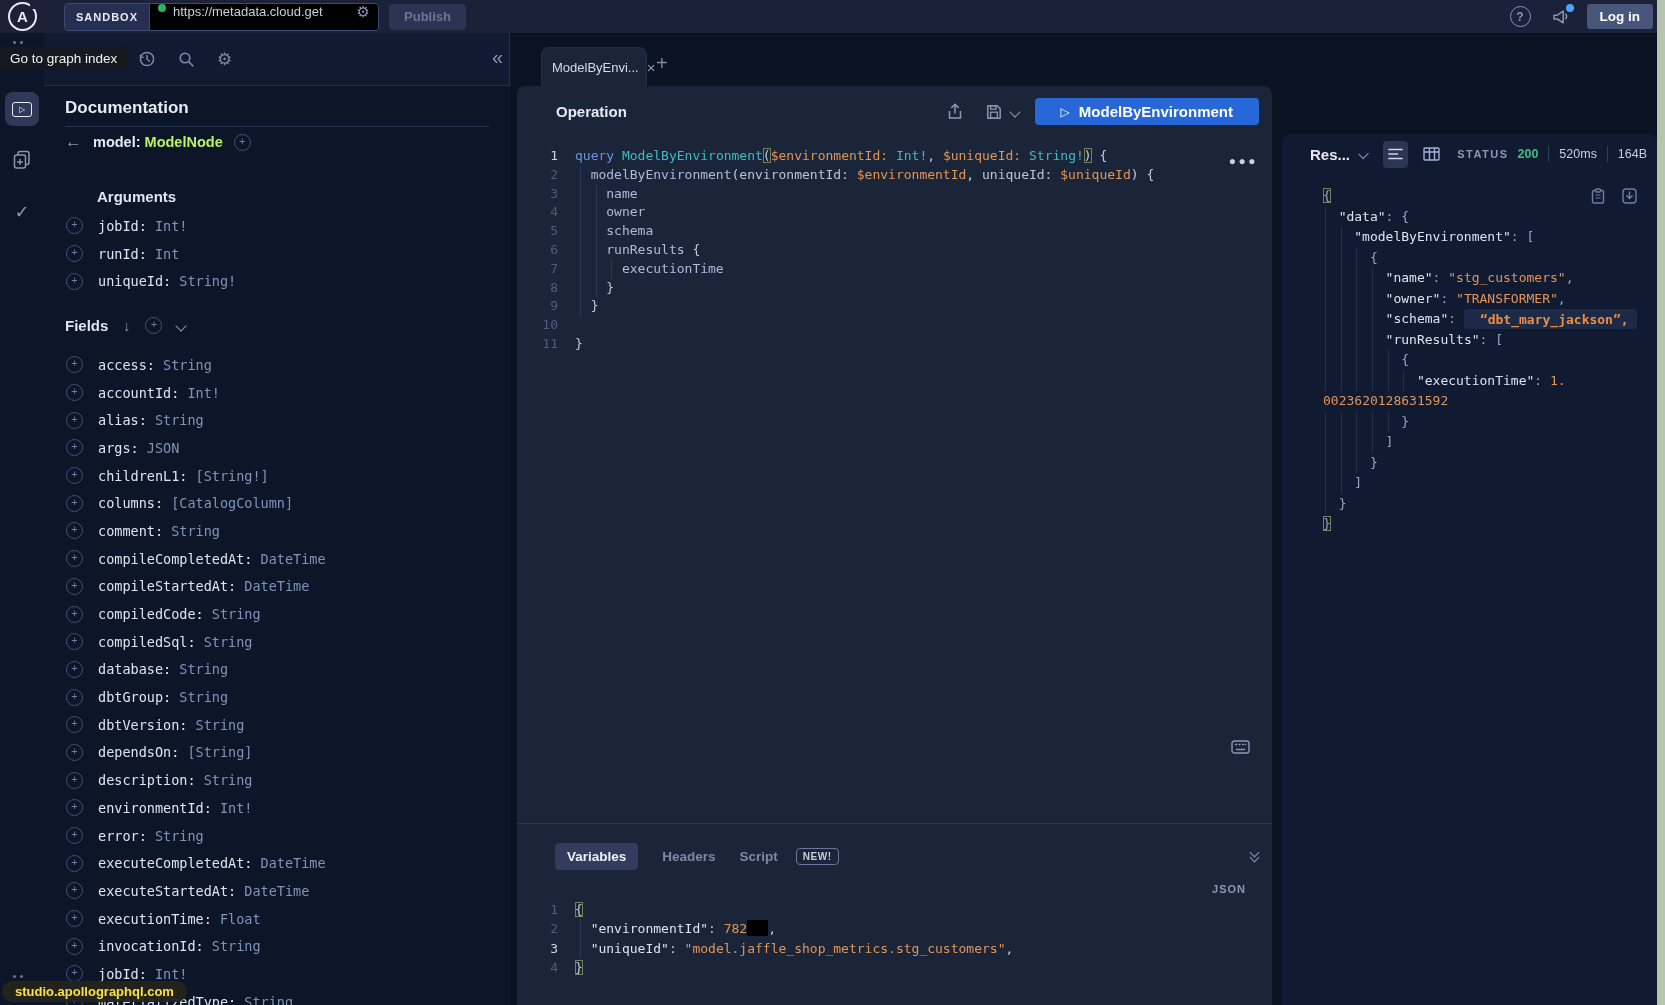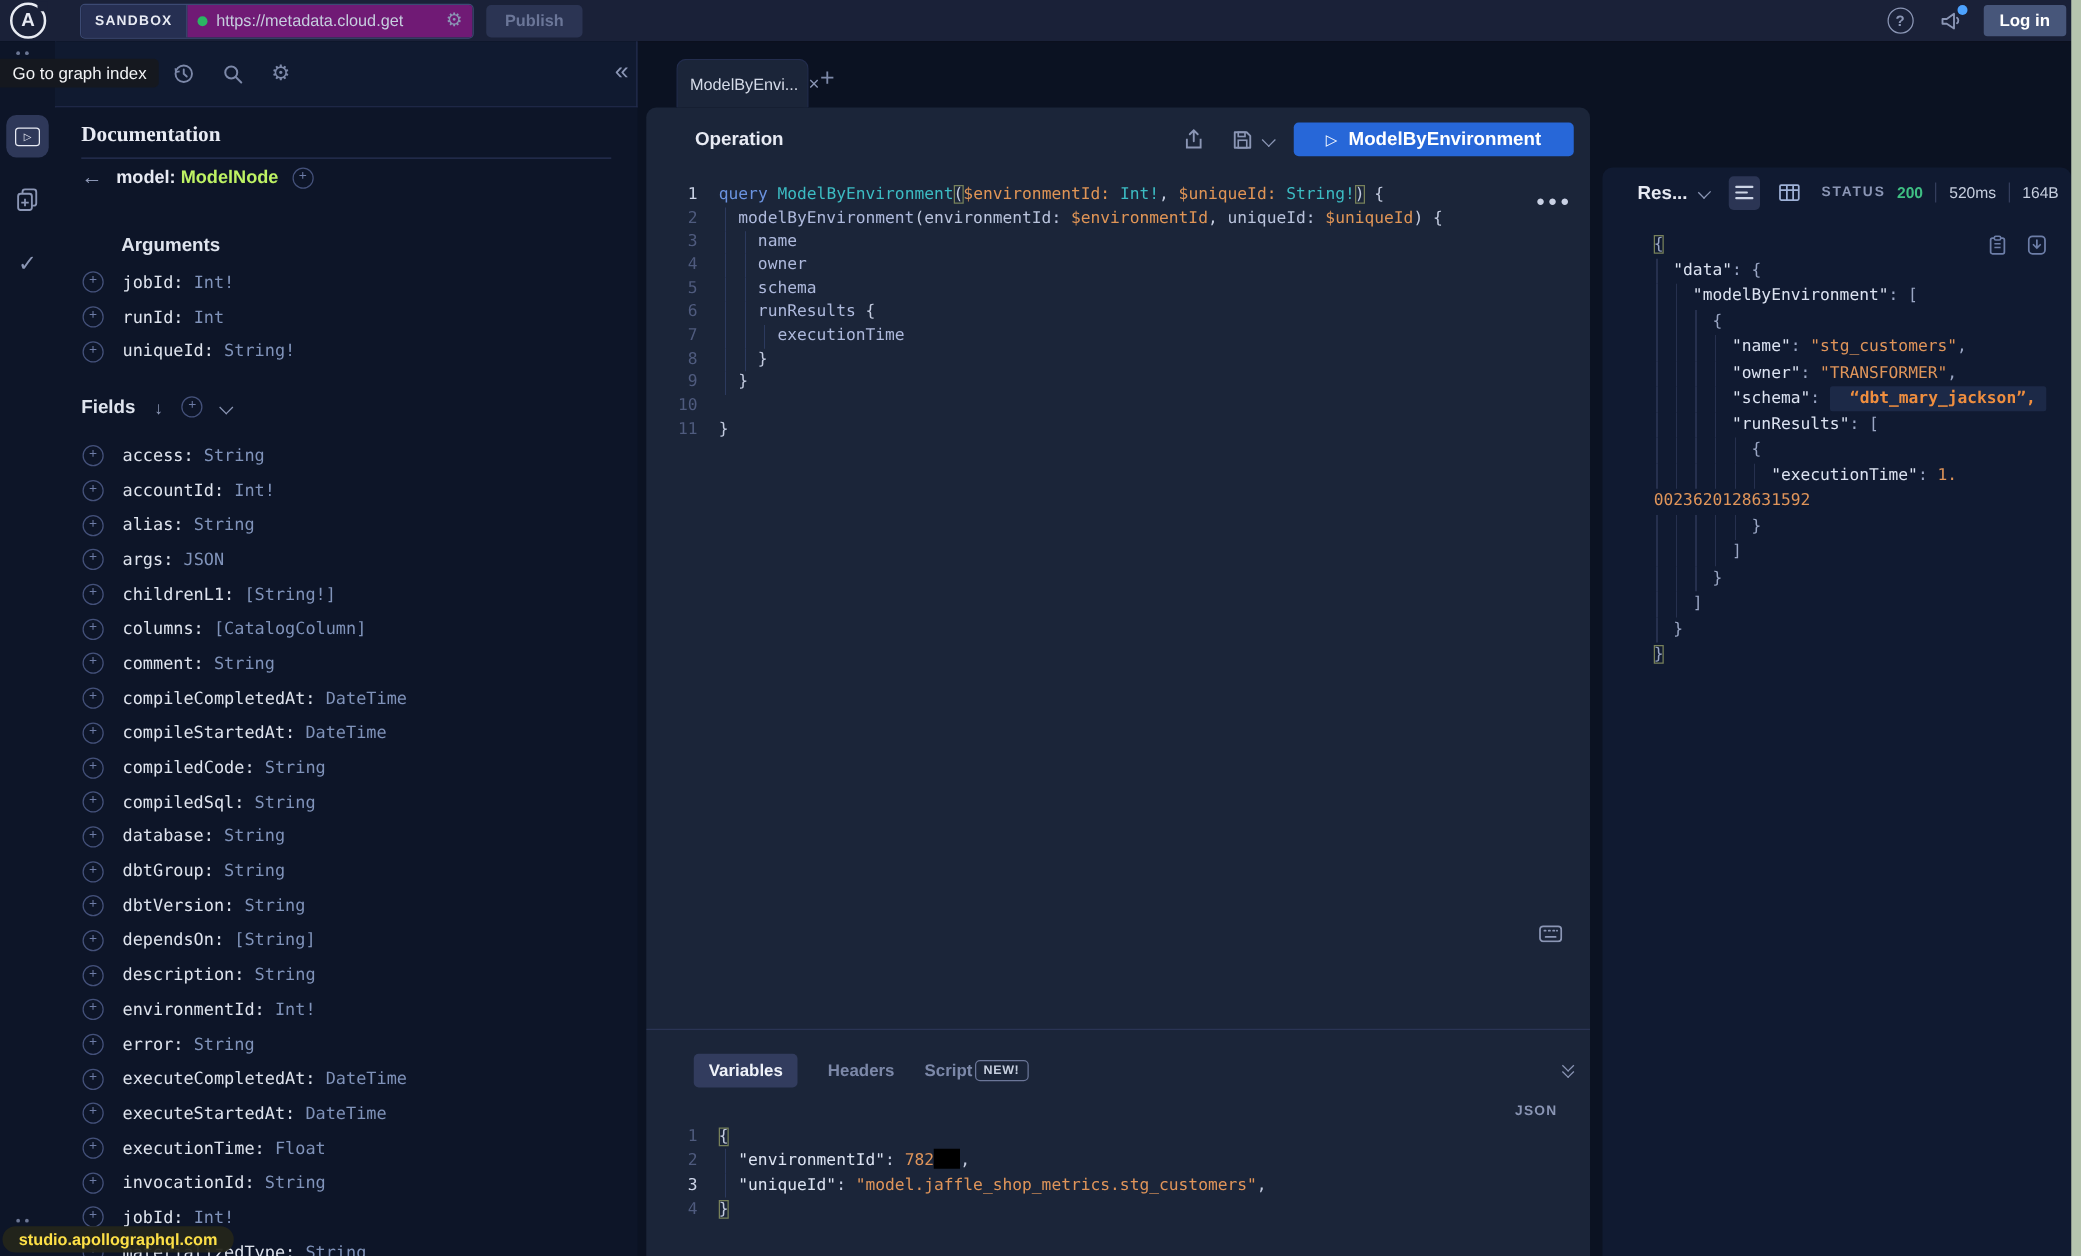--- a/index.html
+++ b/index.html
@@ -8,21 +8,21 @@
   svg{display:block}
   
   .topbar{position:absolute;left:0;top:0;width:1665px;height:33px;background:#1a2138;
     display:flex;align-items:center;border-bottom:1px solid #070b16;}
   .logo{width:25px;height:25px;border:2px solid #e8ebf2;border-radius:50%;margin-left:8px;
     display:flex;align-items:center;justify-content:center;font-weight:700;font-size:15px;position:relative;}
   .logo .notch{position:absolute;right:-3px;top:-3px;width:8px;height:8px;background:#1a2138;}
   .urlgroup{display:flex;margin-left:27px;height:26px;border:1px solid #3c4a73;border-radius:4px;overflow:hidden;}
   .sandboxseg{background:#262f52;color:#e7eaf3;font-size:11px;font-weight:700;letter-spacing:1px;
     line-height:26px;padding:0 11px;border-right:1px solid #3c4a73;}
-  .urlseg{background:#701a75;width:212px;display:flex;align-items:center;gap:7px;padding:0 8px;}
+  .urlseg{background:#000000;width:212px;display:flex;gap:7px;padding:0 8px;}
   .greendot{width:8px;height:8px;border-radius:50%;background:#2bb563;flex:none;}
   .urltext{font-size:13px;color:#c6cede;white-space:nowrap;overflow:hidden;flex:1;}
   .gearglyph{color:#8b96b5;font-size:15px;line-height:1;flex:none;}
   .publishbtn{margin-left:10px;background:#2b3453;color:#6b7698;font-weight:700;font-size:13px;
     height:26px;line-height:26px;padding:0 15px;border-radius:4px;}
   .tb-spacer{flex:1;}
   .helpicon{width:19px;height:19px;border:1.5px solid #8b96b5;border-radius:50%;color:#8b96b5;
     font-size:12px;font-weight:700;display:flex;align-items:center;justify-content:center;margin-right:20px;}
   .megawrap{position:relative;margin-right:16px;}
   .megadot{position:absolute;right:-3px;top:-4px;width:8px;height:8px;border-radius:50%;background:#4da3ff;}
@@ -45,21 +45,21 @@
   .tooltipgo{position:absolute;left:0;top:47px;background:#15181f;color:#f2f3f5;font-size:13.5px;
     padding:4px 10px;border-radius:0 4px 4px 0;z-index:40;}
   
   .tab{position:absolute;left:541px;top:47px;width:106px;height:39px;background:#1b2539;
     border:1px solid #232d4e;border-bottom:none;border-radius:8px 8px 0 0;display:flex;align-items:center;
     padding:0 10px;box-sizing:border-box;gap:8px;font-size:13px;color:#d5dbe8;z-index:5;}
   .tabclose{color:#8b96b5;font-size:15px;margin-left:auto;}
   .tabplus{position:absolute;left:656px;top:52px;color:#7c88a8;font-size:20px;}
   
   .docpanel{position:absolute;left:44px;top:86px;width:466px;height:919px;background:#0d1528;overflow:hidden;}
-  .doc-title{position:absolute;left:21px;top:12px;font-size:17px;font-weight:700;font-family:Liberation Serif, serif;}
+  .doc-title{position:absolute;left:21px;top:12px;font-size:17px;font-weight:700;}
   .doc-div{position:absolute;left:21px;top:40px;width:424px;height:1px;background:#283254;}
   .doc-model{position:absolute;left:21px;top:46px;display:flex;align-items:center;gap:11px;}
   .backarrow{color:#8b96b5;font-size:17px;}
   .modeltxt{font-size:14.5px;font-weight:700;}
   .modeltype{color:#bef264;font-weight:700;}
   .h-sec{font-size:15px;font-weight:700;color:#dfe4ee;}
   .doc-args-h{position:absolute;left:21px;top:102px;margin-left:32px;}
   .doc-fields-h{position:absolute;left:21px;top:231px;display:flex;align-items:center;gap:15px;color:#8b96b5;}
   .arglist{position:absolute;left:21px;top:126px;}
   .fieldlist{position:absolute;left:21px;top:265px;}
@@ -97,21 +97,21 @@
   .c-hl{background:#1c2947;color:#ef8e3f;font-weight:700;padding:2.5px 8px 2.5px 16px;border-radius:2px;}
   .redact{display:inline-block;width:21px;height:16px;background:#000;vertical-align:-3px;}
   .opcode{position:absolute;left:0;top:61px;right:0;}
   .dotsmenu{position:absolute;right:14px;top:68px;color:#c9d1e4;font-size:12px;letter-spacing:2.5px;}
   .kbdicon{position:absolute;right:22px;top:654px;color:#8b96b5;}
   .varsdiv{position:absolute;left:0;top:737px;width:100%;height:1px;background:#2a3454;}
   .varsbar{position:absolute;left:38px;top:757px;right:14px;height:27px;display:flex;align-items:center;}
   .vtab-sel{background:#323c5e;border-radius:4px;height:27px;line-height:27px;padding:0 12px;
     font-size:13.5px;font-weight:700;color:#eef1f8;}
   .vtab{font-size:13.5px;font-weight:700;color:#7c88a8;margin-left:24px;}
-  .newbadge{margin-left:2px;border:1px solid #6b7698;border-radius:4px;padding:2px 6px;
+  .newbadge{margin-left:18px;border:1px solid #6b7698;border-radius:4px;padding:2px 6px;
     font-size:10px;font-weight:700;letter-spacing:.5px;color:#c6cede;}
   .dblchev{margin-left:auto;display:flex;flex-direction:column;gap:1px;}
   .dblchev .chev{width:6px;height:6px;margin-top:-3px;}
   .jsonlabel{position:absolute;right:26px;top:797px;font-size:11px;font-weight:700;letter-spacing:1px;color:#8b96b5;}
   .varscode{position:absolute;left:0;top:814px;right:0;}
   .varscode .cl{height:19.3px;line-height:19.3px;}
   
   .respanel{position:absolute;left:1282px;top:98px;width:375px;height:907px;background:#101a31;
     border-radius:8px 8px 0 0;overflow:hidden;margin-top:36px;}
   .resphead{height:40px;display:flex;align-items:center;padding:0 10px 0 28px;}

